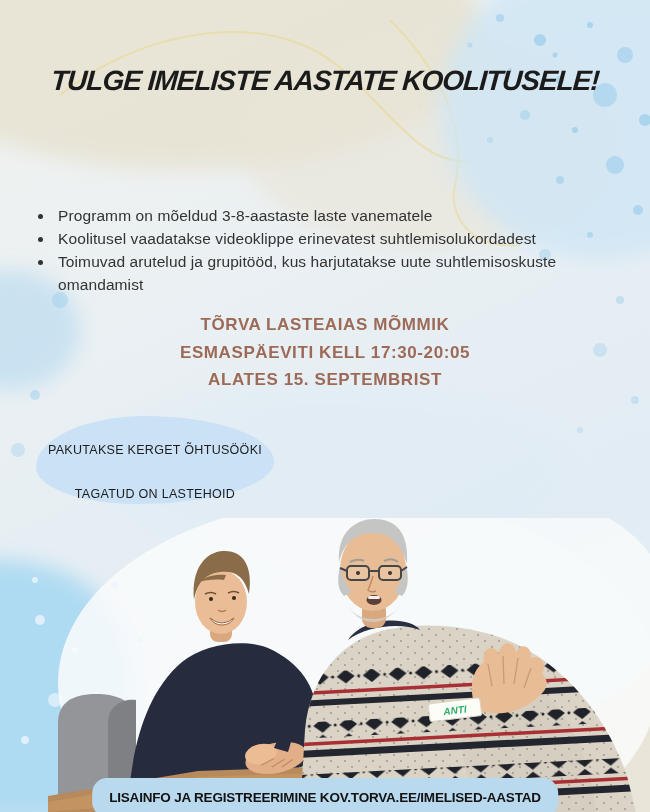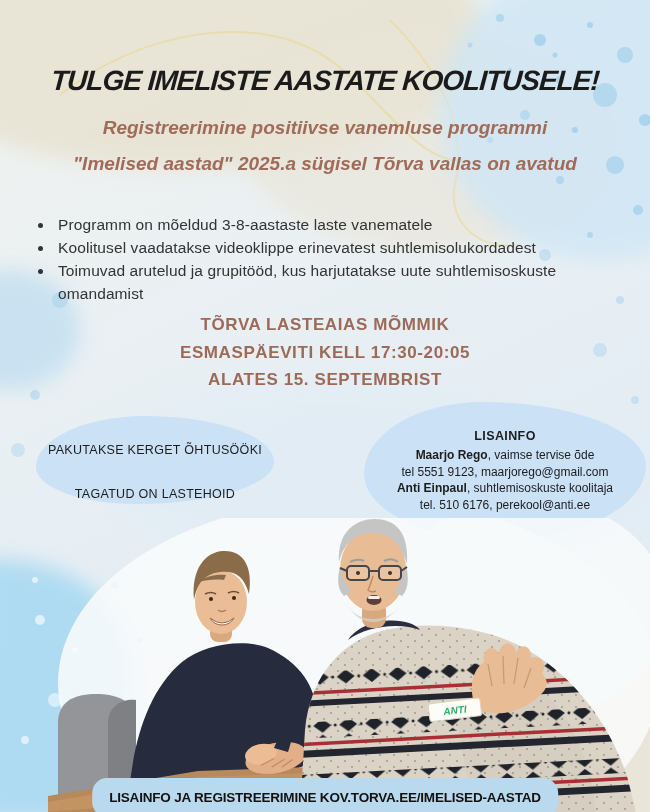--- a/index.html
+++ b/index.html
@@ -12,21 +12,21 @@
   .title{
     position:absolute;left:0;top:46px;width:650px;text-align:center;
     font-size:28px;font-weight:800;font-style:italic;letter-spacing:-1px;
     color:#1b1b1b;transform:skewX(-4deg);
   }
   .subtitle{
     position:absolute;left:0;top:110px;width:650px;text-align:center;
     font-size:19px;font-weight:700;font-style:italic;color:#a06b59;line-height:36px;
   }
   .bullets{
-    position:absolute;left:36px;top:213px;width:585px;margin:0;padding:0 0 0 18px;
+    position:absolute;left:36px;top:204px;width:585px;margin:0;padding:0 0 0 18px;
     font-size:15.5px;color:#333;line-height:23px;letter-spacing:.1px;
   }
   .bullets li{margin:0;padding-left:4px;}
   .schedule{
     position:absolute;left:0;top:311px;width:650px;text-align:center;
     font-size:17px;font-weight:800;color:#9c6a57;line-height:27.5px;letter-spacing:.6px;
   }
   .blob{
     position:absolute;background:#cae1f6;display:flex;flex-direction:column;
     align-items:center;justify-content:center;text-align:center;
@@ -120,49 +120,38 @@
     </g>
 
     <ellipse cx="645" cy="770" rx="150" ry="110" fill="#eae5d6" opacity=".9" filter="url(#soft)"></ellipse>
     <path d="M520,690 C560,660 620,650 660,670" fill="none" stroke="#ead98f" stroke-width="2" opacity=".5"></path>
 
     <ellipse cx="330" cy="470" rx="240" ry="90" fill="#dcebf6" opacity=".35" filter="url(#soft)"></ellipse>
   </svg>
 
   <h1 class="title">TULGE IMELISTE AASTATE KOOLITUSELE!</h1>
 
-  <div class="subtitle">
-    <div>Registreerimine positiivse vanemluse programmi</div>
-    <div>"Imelised aastad" 2025.a sügisel Tõrva vallas on avatud</div>
-  </div>
 
   <ul class="bullets">
     <li>Programm on mõeldud 3-8-aastaste laste vanematele</li>
     <li>Koolitusel vaadatakse videoklippe erinevatest suhtlemisolukordadest</li>
     <li>Toimuvad arutelud ja grupitööd, kus harjutatakse uute suhtlemisoskuste omandamist</li>
   </ul>
 
   <div class="schedule">
     <div>TÕRVA LASTEAIAS MÕMMIK</div>
     <div>ESMASPÄEVITI KELL 17:30-20:05</div>
     <div>ALATES 15. SEPTEMBRIST</div>
   </div>
 
   <div class="blob perks-blob">
     <div>PAKUTAKSE KERGET ÕHTUSÖÖKI</div>
     <div>TAGATUD ON LASTEHOID</div>
   </div>
 
-  <div class="blob contact-blob">
-    <div class="line heading">LISAINFO</div>
-    <div class="line"><b>Maarjo Rego</b><span>, vaimse tervise õde</span></div>
-    <div class="line">tel 5551 9123, maarjorego@gmail.com</div>
-    <div class="line"><b>Anti Einpaul</b><span>, suhtlemisoskuste koolitaja</span></div>
-    <div class="line">tel. 510 6176, perekool@anti.ee</div>
-  </div>
 
   <svg class="photo" viewBox="0 0 602 294" xmlns="http://www.w3.org/2000/svg">
     <defs>
       <clipPath id="sweaterClip">
         <path d="M252,294 L257,212 C262,158 294,120 342,111 C384,103 436,109 474,129 C522,154 560,202 579,258 L588,294 Z"></path>
         <path d="M414,186 C440,158 474,152 498,176 C528,206 544,250 548,294 L428,294 C418,252 406,214 414,186 Z"></path>
       </clipPath>
       <pattern id="diamonds" width="26" height="16" patternUnits="userSpaceOnUse">
         <polygon points="13,1 22,8 13,15 4,8" fill="#20222a"></polygon>
         <circle cx="0" cy="8" r="1.5" fill="#20222a"></circle>

